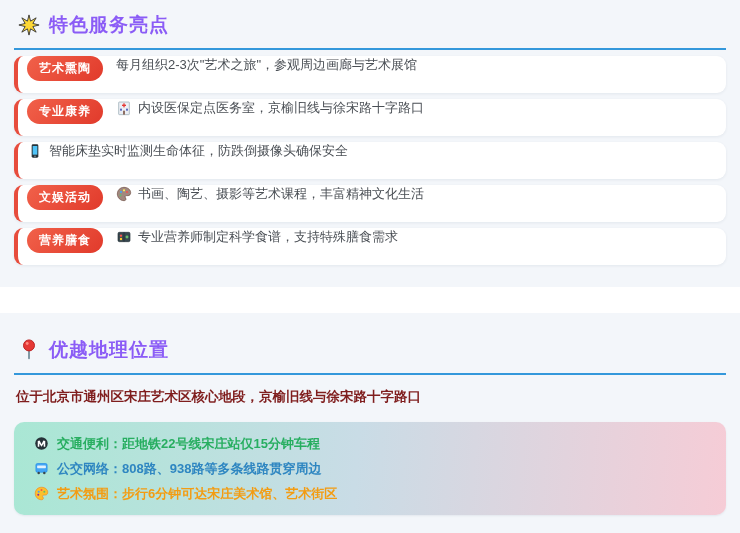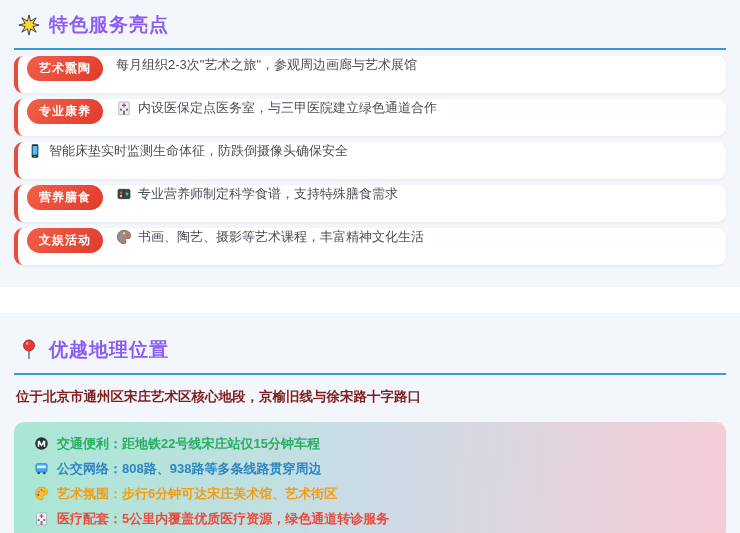--- a/index.html
+++ b/index.html
@@ -73,66 +73,66 @@
       <span class="icon16">
         <svg viewBox="0 0 24 24">
             <rect x="4" y="3" width="16" height="19" rx="1" fill="#eceff4" stroke="#90a4ae"></rect>
             <rect x="11" y="5" width="2" height="6" fill="#e53935"></rect>
             <rect x="9" y="7" width="6" height="2" fill="#e53935"></rect>
             <rect x="6" y="13" width="3" height="3" fill="#5c6bc0"></rect>
             <rect x="15" y="13" width="3" height="3" fill="#5c6bc0"></rect>
             <rect x="10.5" y="16" width="3" height="6" fill="#8d6e63"></rect>
           </svg>
       </span>
-      <span>内设医保定点医务室，与三甲医院建立绿色通道合作</span>
+      <span>内设医保定点医务室，京榆旧线与徐宋路十字路口</span>
     </span>
   </div>
 
   <div class="card">
     <span class="card-text">
       <span class="icon16">
         <svg viewBox="0 0 24 24">
             <rect x="7" y="2" width="10" height="20" rx="2" fill="#263238"></rect>
             <rect x="8.5" y="4.5" width="7" height="13" fill="#4fc3f7"></rect>
             <circle cx="12" cy="19.8" r="1" fill="#b0bec5"></circle>
           </svg>
       </span>
       <span>智能床垫实时监测生命体征，防跌倒摄像头确保安全</span>
     </span>
   </div>
 
   <div class="card">
+    <span class="badge">文娱活动</span>
+    <span class="card-text">
+      <span class="icon16">
+        <svg viewBox="0 0 24 24">
+            <path d="M12 2C6 2 2 6.5 2 12s4.5 10 10 10c2 0 3-1.2 3-2.5 0-1.6-1.5-2-1.5-3.2 0-1 .9-1.8 2.2-1.8H18c2.5 0 4-2 4-4.5C22 5.5 17.5 2 12 2z" fill="#a1887f" stroke="#6d4c41"></path>
+            <circle cx="7.5" cy="9" r="1.6" fill="#42a5f5"></circle>
+            <circle cx="12" cy="6.5" r="1.6" fill="#ffee58"></circle>
+            <circle cx="16.5" cy="9" r="1.6" fill="#ef5350"></circle>
+            <circle cx="6.8" cy="14" r="1.6" fill="#66bb6a"></circle>
+          </svg>
+      </span>
+      <span>书画、陶艺、摄影等艺术课程，丰富精神文化生活</span>
+    </span>
+  </div>
+
+  <div class="card">
     <span class="badge">营养膳食</span>
     <span class="card-text">
       <span class="icon16">
         <svg viewBox="0 0 24 24">
             <rect x="3" y="5" width="18" height="14" rx="2" fill="#37474f" stroke="#263238"></rect>
             <line x1="12" y1="5" x2="12" y2="19" stroke="#263238" stroke-width="1.5"></line>
             <circle cx="7.5" cy="10" r="1.8" fill="#ef5350"></circle>
             <circle cx="7.5" cy="15" r="1.8" fill="#ffca28"></circle>
             <circle cx="16.5" cy="12" r="2.2" fill="#66bb6a"></circle>
           </svg>
       </span>
       <span>专业营养师制定科学食谱，支持特殊膳食需求</span>
-    </span>
-  </div>
-
-  <div class="card">
-    <span class="badge">文娱活动</span>
-    <span class="card-text">
-      <span class="icon16">
-        <svg viewBox="0 0 24 24">
-            <path d="M12 2C6 2 2 6.5 2 12s4.5 10 10 10c2 0 3-1.2 3-2.5 0-1.6-1.5-2-1.5-3.2 0-1 .9-1.8 2.2-1.8H18c2.5 0 4-2 4-4.5C22 5.5 17.5 2 12 2z" fill="#a1887f" stroke="#6d4c41"></path>
-            <circle cx="7.5" cy="9" r="1.6" fill="#42a5f5"></circle>
-            <circle cx="12" cy="6.5" r="1.6" fill="#ffee58"></circle>
-            <circle cx="16.5" cy="9" r="1.6" fill="#ef5350"></circle>
-            <circle cx="6.8" cy="14" r="1.6" fill="#66bb6a"></circle>
-          </svg>
-      </span>
-      <span>书画、陶艺、摄影等艺术课程，丰富精神文化生活</span>
     </span>
   </div>
 </div>
 
 <div class="panel panel-location">
   <div class="section-header">
     <span class="hdr-icon">
       <svg viewBox="0 0 24 24">
           <rect x="11" y="10" width="2" height="12" rx="1" fill="#78909c"></rect>
           <circle cx="12" cy="7" r="6" fill="#e53935" stroke="#b71c1c"></circle>
@@ -174,29 +174,16 @@
             <path d="M12 2C6 2 2 6.5 2 12s4.5 10 10 10c2 0 3-1.2 3-2.5 0-1.6-1.5-2-1.5-3.2 0-1 .9-1.8 2.2-1.8H18c2.5 0 4-2 4-4.5C22 5.5 17.5 2 12 2z" fill="#fbc02d" stroke="#f57f17"></path>
             <circle cx="7.5" cy="9" r="1.6" fill="#42a5f5"></circle>
             <circle cx="12" cy="6.5" r="1.6" fill="#ef5350"></circle>
             <circle cx="16.5" cy="9" r="1.6" fill="#66bb6a"></circle>
             <circle cx="6.8" cy="14" r="1.6" fill="#8e24aa"></circle>
           </svg>
       </span>
       <span><span>艺术氛围：</span><span>步行6分钟可达宋庄美术馆、艺术街区</span></span>
     </div>
 
-    <div class="info-line" style="color: rgb(231, 76, 60);">
-      <span class="icon15">
-        <svg viewBox="0 0 24 24">
-            <rect x="4" y="3" width="16" height="19" rx="1" fill="#eceff4" stroke="#90a4ae"></rect>
-            <rect x="11" y="5" width="2" height="6" fill="#e53935"></rect>
-            <rect x="9" y="7" width="6" height="2" fill="#e53935"></rect>
-            <rect x="6" y="13" width="3" height="3" fill="#5c6bc0"></rect>
-            <rect x="15" y="13" width="3" height="3" fill="#5c6bc0"></rect>
-            <rect x="10.5" y="16" width="3" height="6" fill="#8d6e63"></rect>
-          </svg>
-      </span>
-      <span><span>医疗配套：</span><span>5公里内覆盖优质医疗资源，绿色通道转诊服务</span></span>
-    </div>
 
   </div>
 
 </div>
 
 </body></html>

